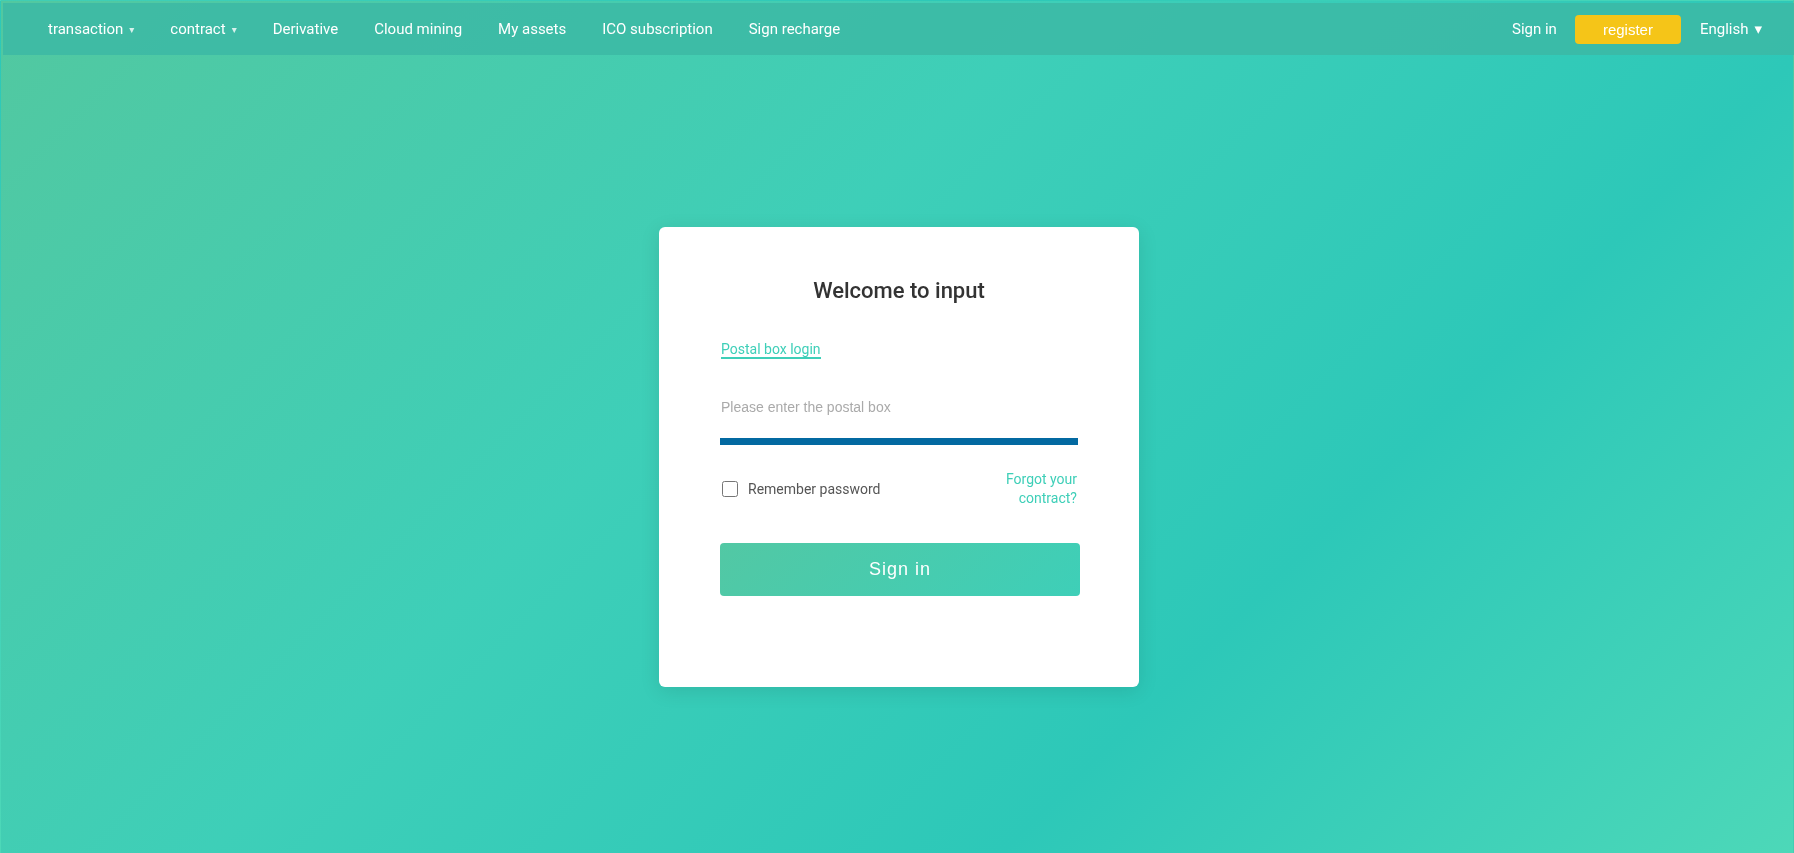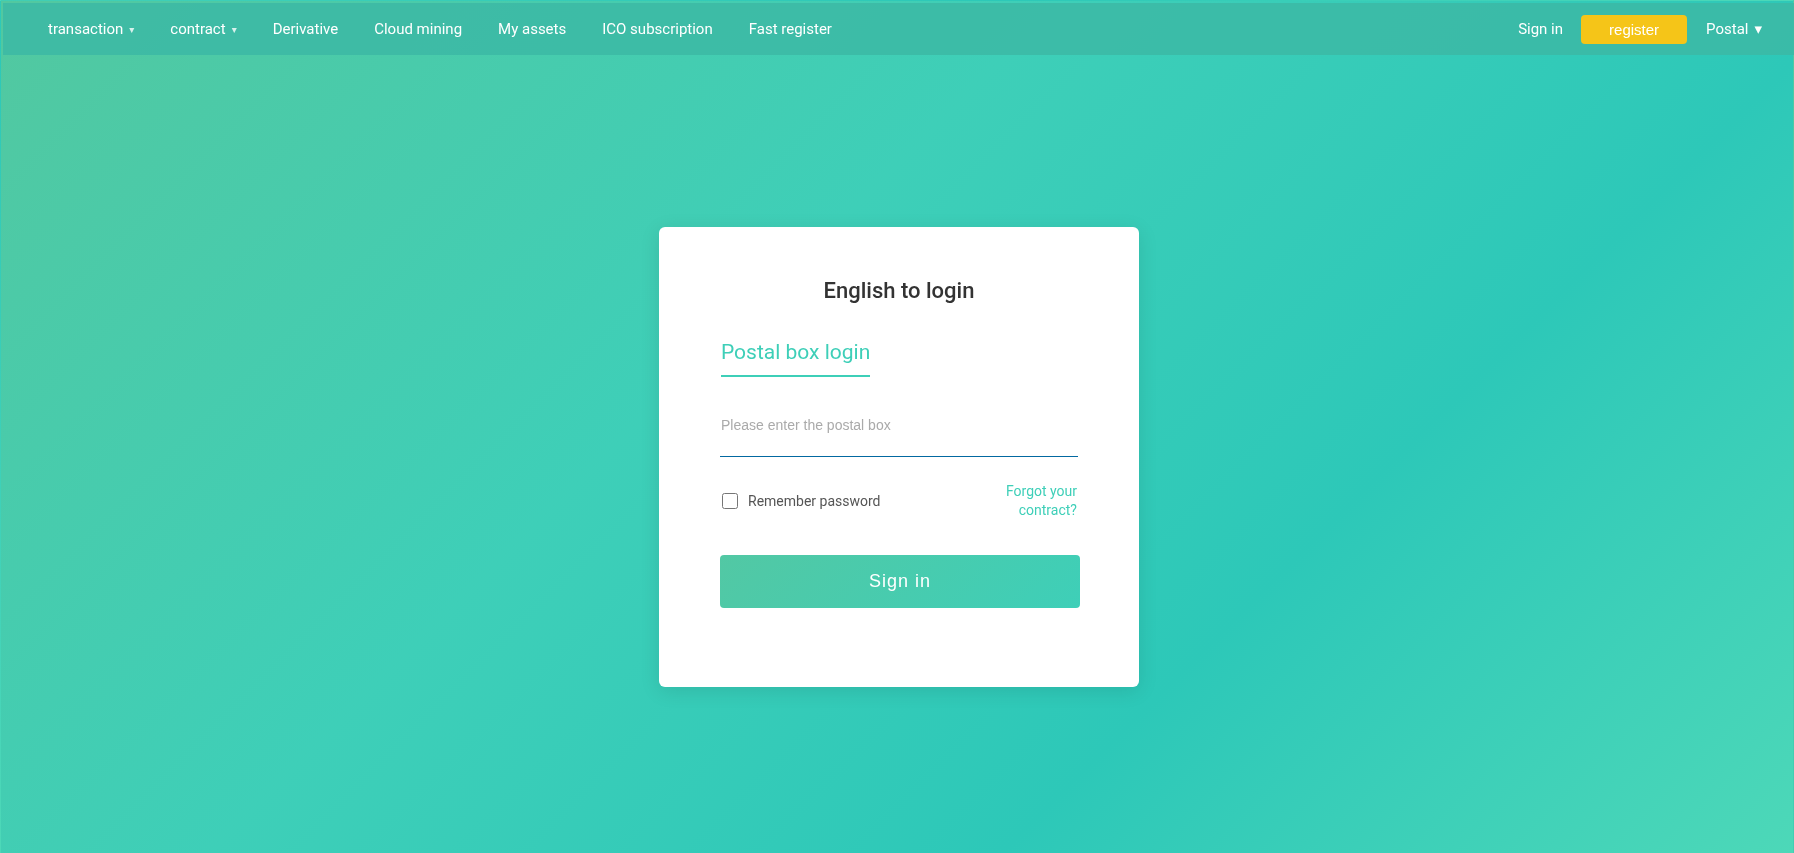--- a/index.html
+++ b/index.html
@@ -106,30 +106,30 @@
       color: #333;
       margin-bottom: 36px;
     }
 
     .tab-row {
       margin-bottom: 30px;
     }
 
     .tab-active {
       color: #3ecfb8;
-      font-size: 21px;
+      font-size: 14px;
       border-bottom: 2px solid #3ecfb8;
-      padding-bottom: 11px;
+      padding-bottom: 0;
       cursor: pointer;
       display: inline-block;
     }
 
     .input-group {
       margin-bottom: 24px;
-      border-bottom: 1px solid #0369a1;
+      border-bottom: 7px solid #0369a1;
       padding-bottom: 14px;
     }
 
     .input-field {
       width: 100%;
       border: none;
       outline: none;
       font-size: 14px;
       color: #aaa;
       background: transparent;
@@ -204,36 +204,36 @@
     <span class="nav-item">
       <span>Cloud mining</span>
     </span>
     <span class="nav-item">
       <span>My assets</span>
     </span>
     <span class="nav-item">
       <span>ICO subscription</span>
     </span>
     <span class="nav-item">
-      <span>Fast register</span>
+      <span>Sign recharge</span>
     </span>
   </div>
   <div class="nav-right">
     <span class="nav-signin">Sign in</span>
     <button class="nav-register">register</button>
     <span class="nav-language">
-      <span>Postal</span>
+      <span>English</span>
       <span>▾</span>
     </span>
   </div>
 </nav>
 
 <div class="main-content">
   <div class="login-card">
-    <h2 class="login-title">English to login</h2>
+    <h2 class="login-title">Welcome to input</h2>
 
     <div class="tab-row">
       <span class="tab-active">Postal box login</span>
     </div>
 
     <div class="input-group">
       <input class="input-field" type="email" placeholder="Please enter the postal box" style="">
     </div>
 
 

